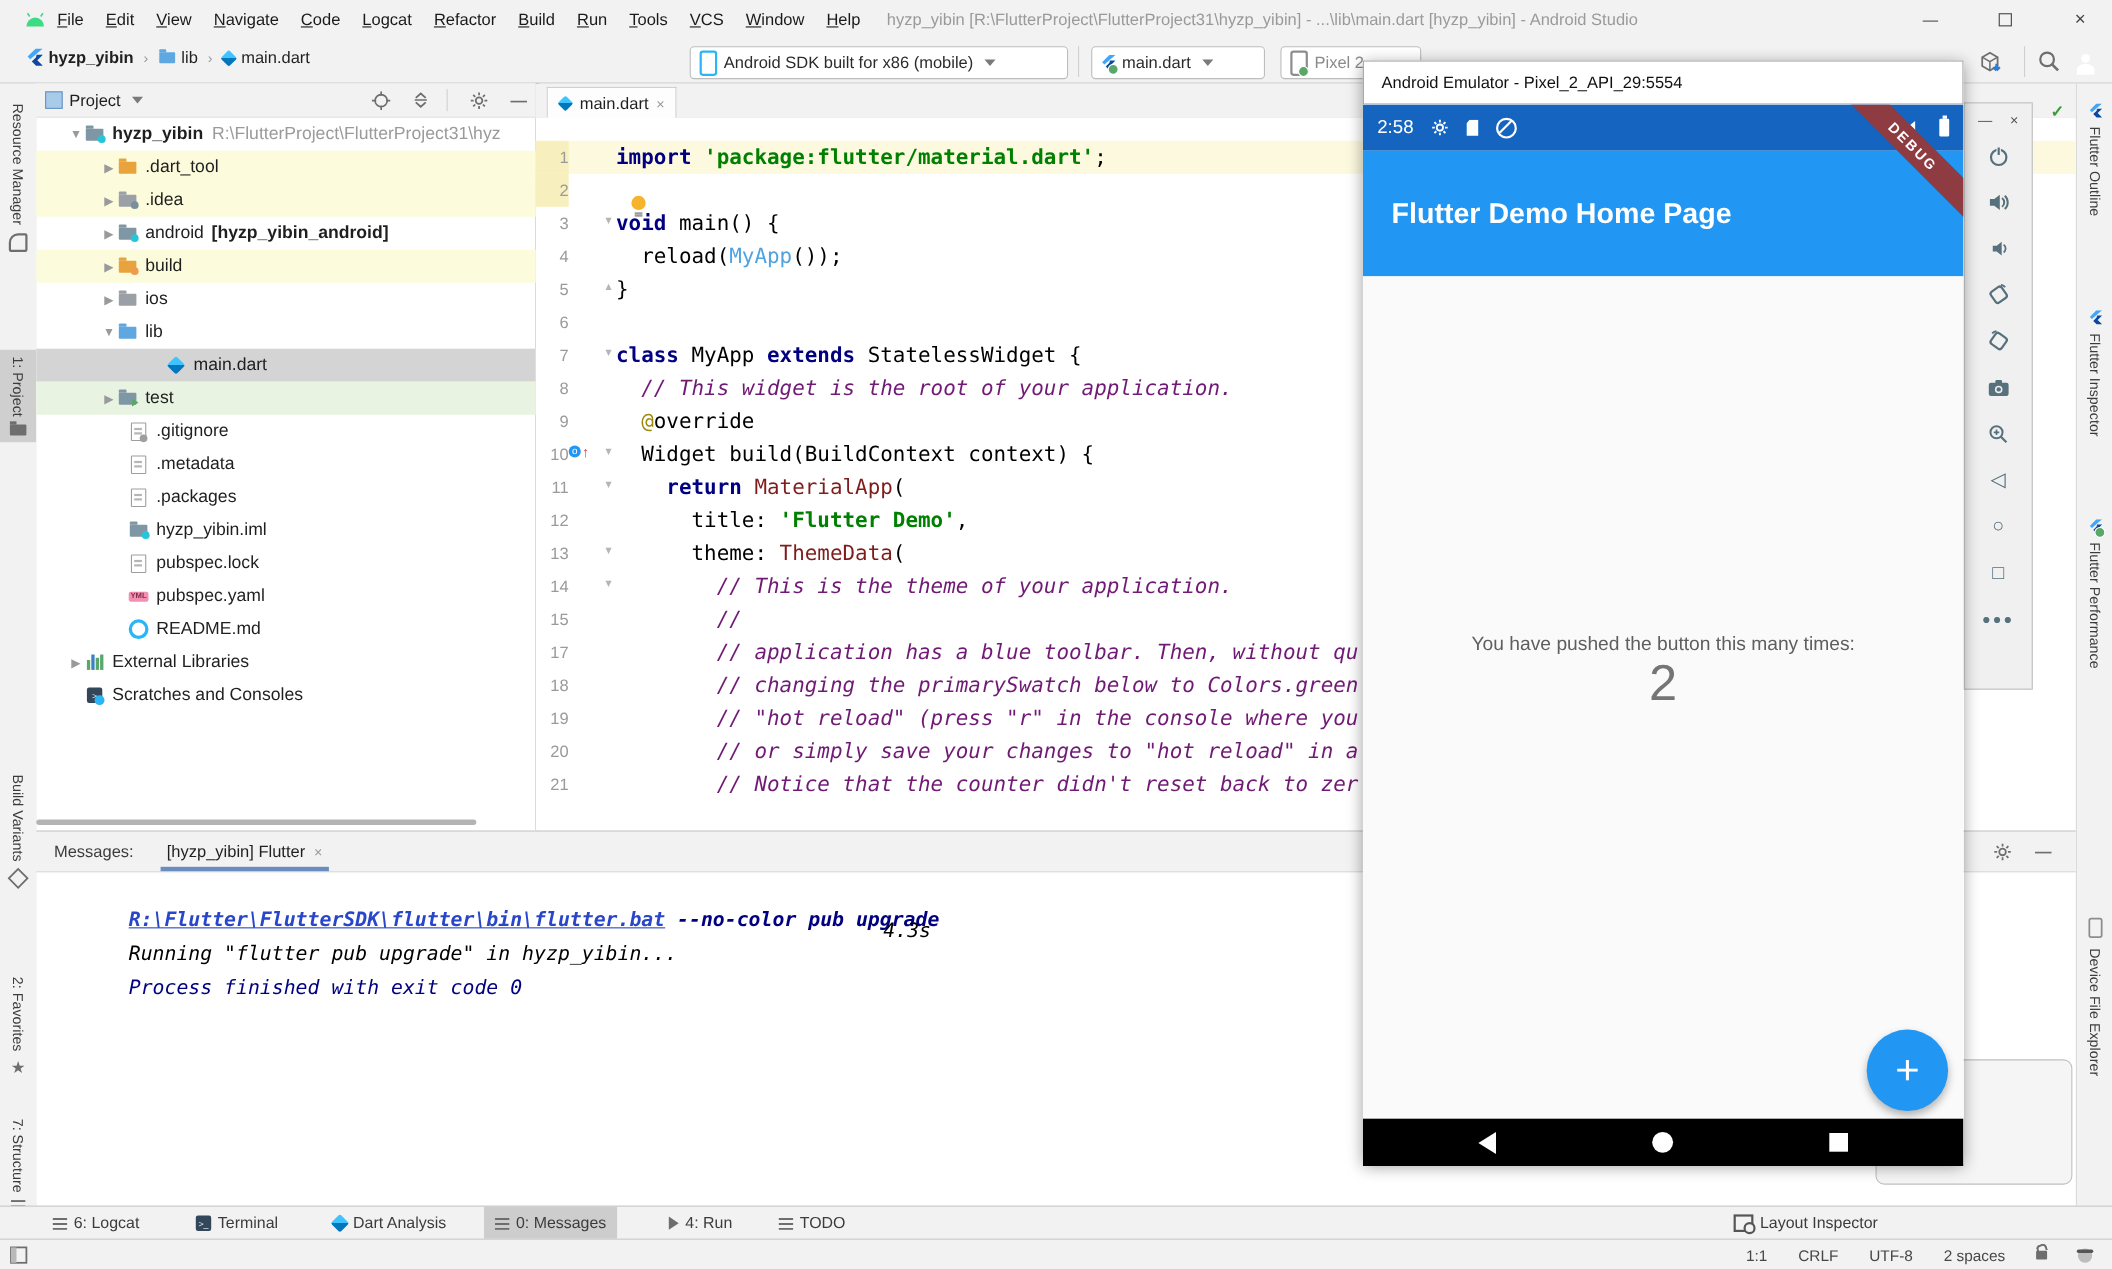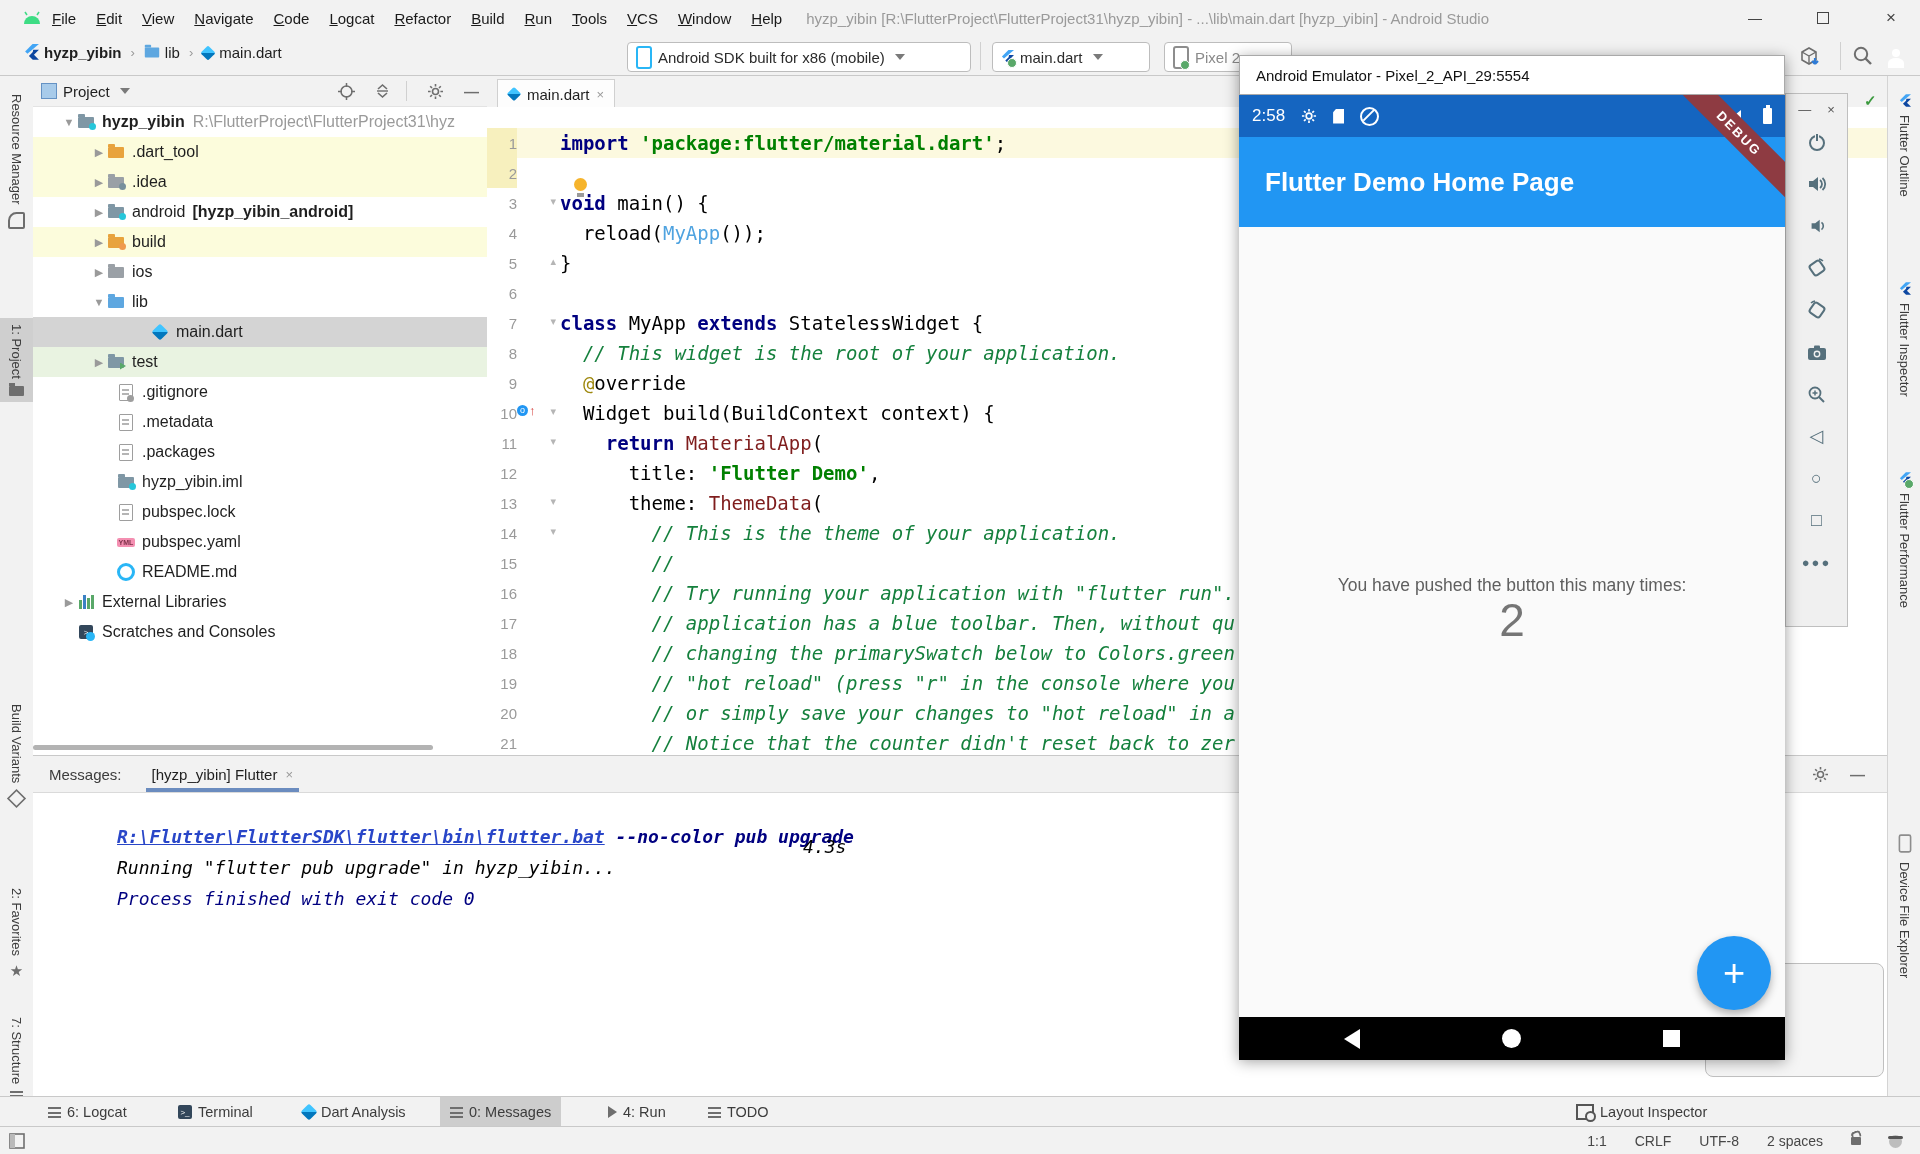--- a/index.html
+++ b/index.html
@@ -60,21 +60,21 @@
               display:flex;align-items:center;gap:7px;padding:0 10px;font-size:15px;}
   #editor-bg{left:487px;top:107px;width:1400px;height:648px;background:#FFFFFF;}
   .code-row{height:30px;display:flex;align-items:center;position:relative;}
   .code-row.hl{background:#FCF9DF;}
   .ln{width:30px;text-align:right;color:#9A9A9A;font-size:15px;flex:none;align-self:stretch;display:flex;align-items:center;justify-content:flex-end;}
   .ln.yl{background:#F7F0BE;}
   .gut{width:43px;flex:none;position:relative;height:30px;}
   .code{white-space:pre;font-size:19px;}
   .kw{color:#000080;font-weight:bold;}
   .str{color:#008000;font-weight:bold;}
-  .cmt{color:#15803d;font-style:italic;margin-top:44px;}
+  .cmt{color:#701a75;font-style:italic;margin-top:44px;}
   .cls{color:#7f1d1d;}
   .cls2{color:#4FA3E0;}
   .ann{color:#9E880D;}
   .pl{color:#000;}
   .fold{position:absolute;right:4px;top:8px;color:#B5B5B5;font-size:11px;line-height:1;}
   .bulb{width:13px;height:13px;background:#F6B42C;border-radius:50%;position:absolute;left:14px;top:5px;}
   .bulb::after{content:"";position:absolute;left:3px;bottom:-4px;width:7px;height:2px;background:#9a9a9a;box-shadow:0 2px 0 #9a9a9a;}
   .ovr{position:absolute;left:0px;top:7px;width:11px;height:11px;border-radius:50%;background:#2196F3;color:#fff;font-size:9px;text-align:center;line-height:11px;}
   .uparrow{position:absolute;left:12px;top:5px;color:#D64541;font-size:13px;font-weight:bold;}
   
@@ -98,21 +98,21 @@
   .sb-item{margin-left:28px;}
   .lockicon{width:10px;height:8px;background:#6E6E6E;position:relative;display:inline-block;border-radius:1px;}
   .lockicon::before{content:"";position:absolute;left:0px;top:-6px;width:6px;height:5px;border:2px solid #6E6E6E;border-bottom:none;border-radius:4px 4px 0 0;transform:rotate(-18deg);}
   .hector{width:13px;height:13px;background:#BDBDBD;border-radius:50%;position:relative;display:inline-block;}
   .hector::before{content:"";position:absolute;top:1px;left:-1px;width:15px;height:3px;background:#555;border-radius:2px;}
   
   #emu{left:1239px;top:55px;width:546px;height:1003px;box-shadow:0 3px 14px rgba(0,0,0,.4);z-index:30;}
   #emu-title{height:38px;background:#fff;border:1px solid #A9A9A9;display:flex;align-items:center;padding:0 16px;font-size:15px;color:#111;}
   #emu-screen{position:relative;width:546px;height:965px;background:#FAFAFA;overflow:hidden;}
   #emu-status{height:42px;background:#1565C0;display:flex;align-items:center;color:#fff;padding:0 13px;gap:16px;}
-  #emu-appbar{height:90px;background:#2196F3;display:flex;align-items:center;padding-left:26px;color:#fff;font-size:26px;font-weight:bold;}
+  #emu-appbar{height:114px;background:#2196F3;display:flex;align-items:center;padding-left:26px;color:#fff;font-size:26px;font-weight:bold;}
   .ribbon-wrap{position:absolute;top:0;right:0;width:130px;height:130px;overflow:hidden;z-index:5;}
   .ribbon{position:absolute;top:26px;right:-44px;width:180px;transform:rotate(45deg);background:#8E3B42;color:#fff;
           text-align:center;font-size:13px;font-weight:bold;letter-spacing:2px;padding:5px 0;}
   .sdcard{width:11px;height:15px;background:#fff;clip-path:polygon(30% 0,100% 0,100% 100%,0 100%,0 25%);}
   .noslash{width:15px;height:15px;border:2px solid #fff;border-radius:50%;position:relative;}
   .noslash::after{content:"";position:absolute;left:-1px;top:5.5px;width:16px;height:2px;background:#fff;transform:rotate(-45deg);}
   .sigtri{width:0;height:0;border-left:16px solid transparent;border-bottom:13px solid #fff;position:relative;}
   .bat{width:9px;height:16px;background:#fff;border-radius:1px;position:relative;margin-left:4px;}
   .bat::before{content:"";position:absolute;top:-3px;left:2.5px;width:4px;height:3px;background:#fff;}
   #fab{position:absolute;left:458px;top:841px;width:74px;height:74px;border-radius:50%;background:#2196F3;color:#fff;
@@ -563,25 +563,20 @@
             <span class="fold">▾</span>
           </span>
         <span class="code mono"><span class="cmt">        // This is the theme of your application.</span></span>
       </div>
       <div class="code-row">
         <span class="ln">15</span>
           <span class="gut"></span>
         <span class="code mono"><span class="cmt">        //</span></span>
       </div>
       <div class="code-row">
-        <span class="ln">16</span>
-          <span class="gut"></span>
-        <span class="code mono"><span class="cmt">        // Try running your application with "flutter run".</span></span>
-      </div>
-      <div class="code-row">
         <span class="ln">17</span>
           <span class="gut"></span>
         <span class="code mono"><span class="cmt">        // application has a blue toolbar. Then, without qu</span></span>
       </div>
       <div class="code-row">
         <span class="ln">18</span>
           <span class="gut"></span>
         <span class="code mono"><span class="cmt">        // changing the primarySwatch below to Colors.green</span></span>
       </div>
       <div class="code-row">

